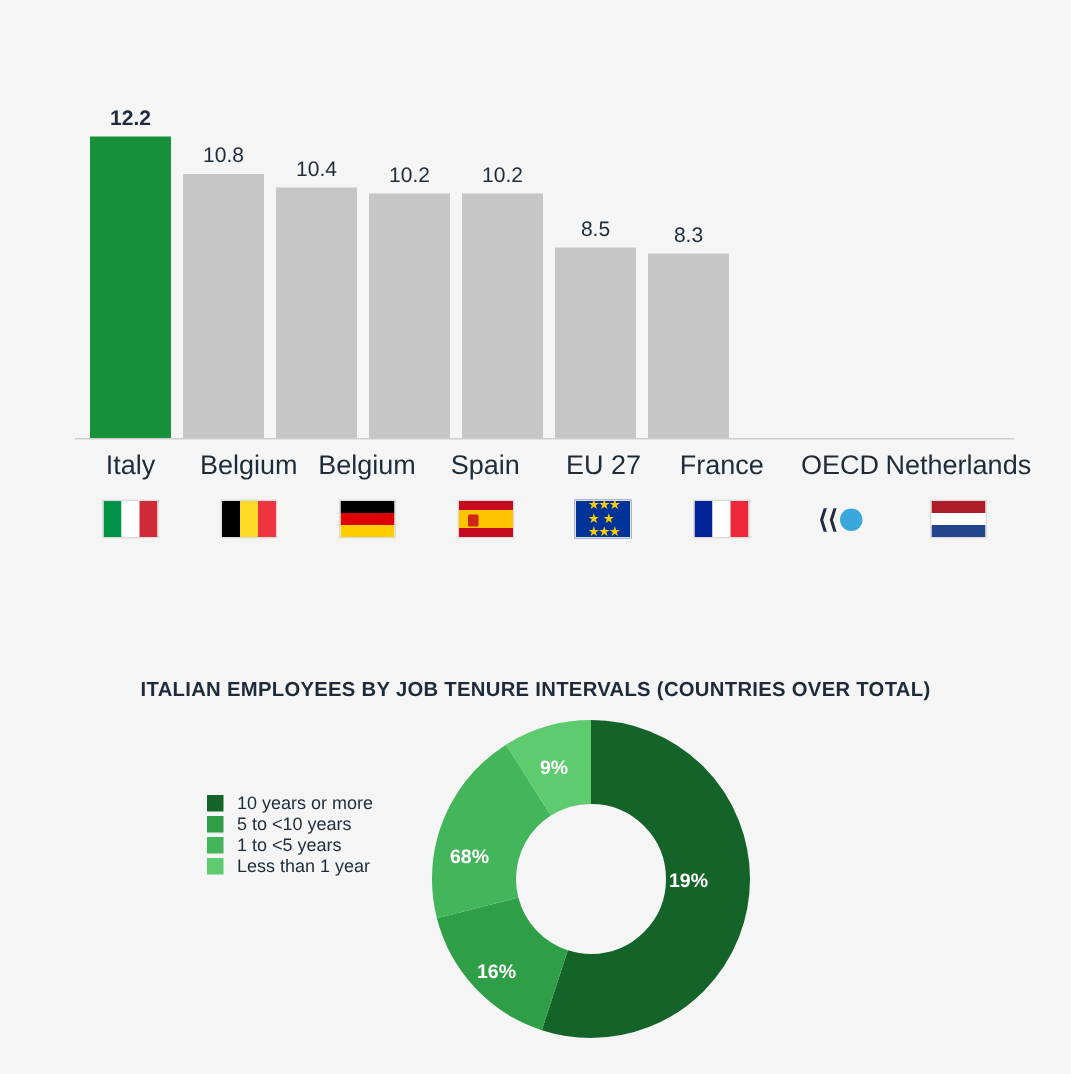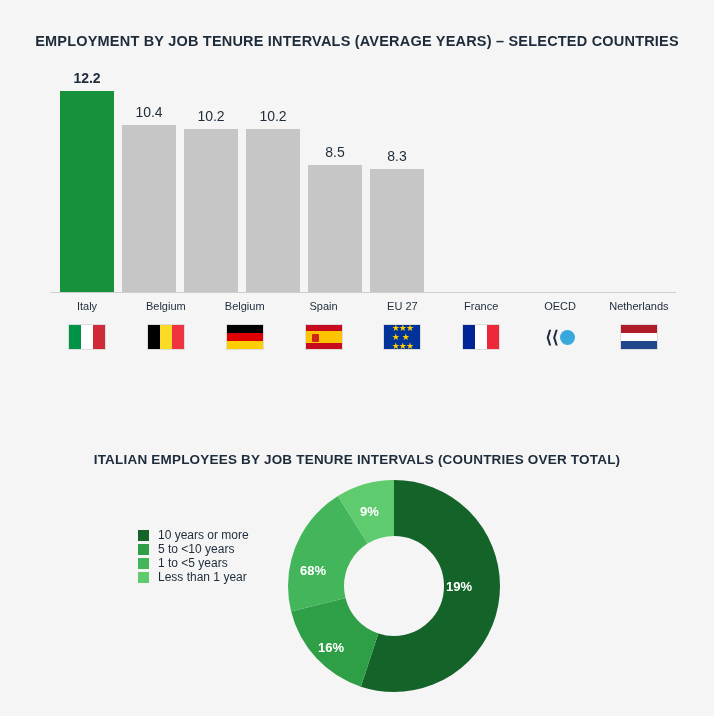--- a/index.html
+++ b/index.html
@@ -83,21 +83,21 @@
     display: flex;
     justify-content: space-between;
   }
   .label-col {
     width: 62px;
     display: flex;
     flex-direction: column;
     align-items: center;
   }
   .country-label {
-    font-size: 11px;
+    font-size: 18px;
     color: #1d2b3a;
     white-space: nowrap;
   }
   .flag {
     margin-top: 12px;
     width: 38px;
     height: 26px;
     border: 1px solid #dcdcdc;
     box-sizing: border-box;
     display: block;
@@ -214,29 +214,32 @@
     font-size: 13px;
     font-weight: bold;
     color: #ffffff;
   }
 </style>
 </head>
 <body>
 
 <div class="bar-section">
 
-  <div class="bar-title">EMPLOYMENT BY JOB TENURE INTERVALS (AVERAGE YEARS) – SELECTED COUNTRIES</div>
 
   <div class="bars-wrap">
 
     <div class="bar-col">
       <div class="bar-value">12.2</div>
       <div class="bar-rect highlight" style="height:208px"></div>
     </div>
 
+    <div class="bar-col">
+      <div class="bar-value muted">10.8</div>
+      <div class="bar-rect" style="height:176px"></div>
+    </div>
 
     <div class="bar-col">
       <div class="bar-value muted">10.4</div>
       <div class="bar-rect" style="height:167px"></div>
     </div>
 
     <div class="bar-col">
       <div class="bar-value muted">10.2</div>
       <div class="bar-rect" style="height:163px"></div>
     </div>

